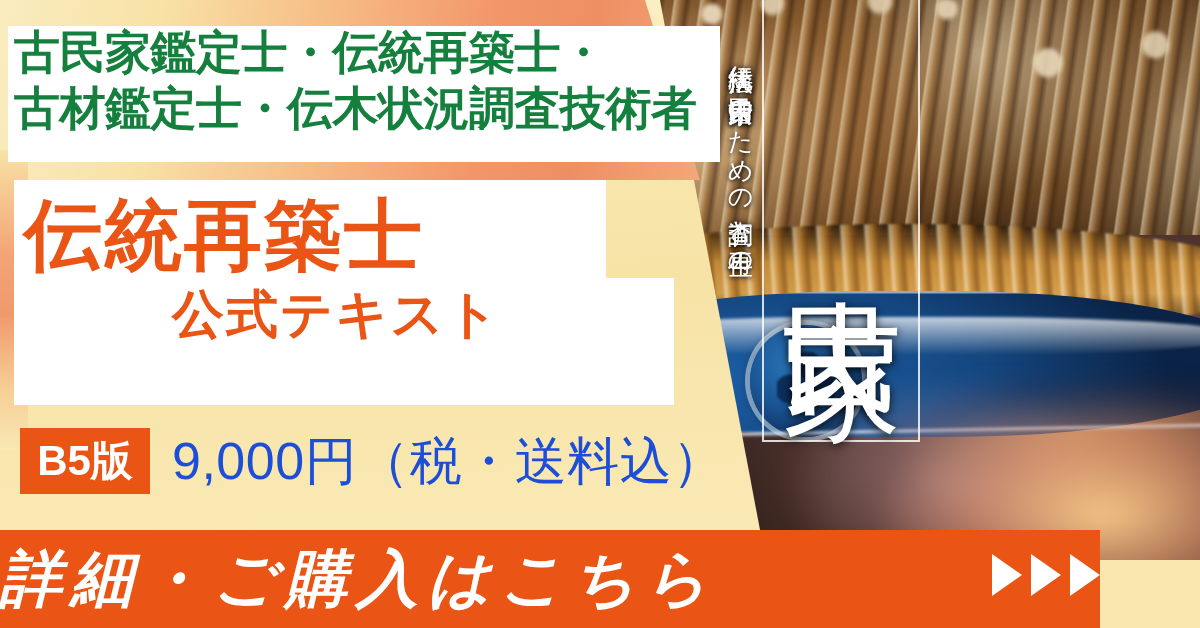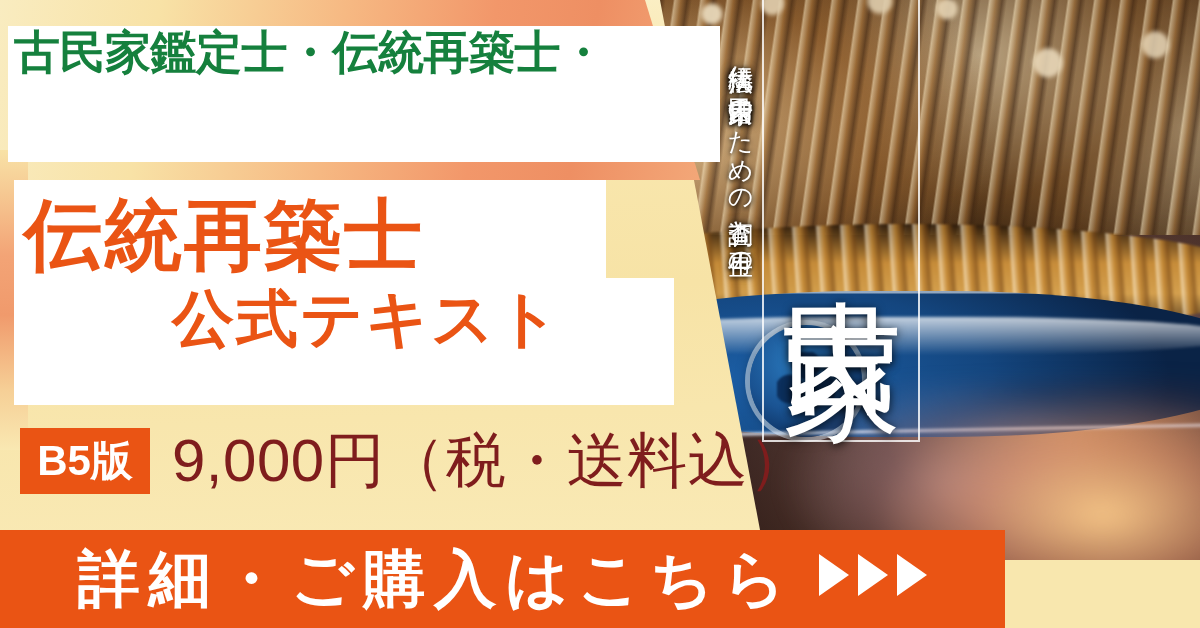--- a/index.html
+++ b/index.html
@@ -192,57 +192,58 @@
     color:#EA5414;
     font-size:78px;
     font-weight:700;
     letter-spacing:2px;
     line-height:1;
     white-space:nowrap;
   }
   .title-2{
     position:absolute; left:172px; top:288px;
     color:#EA5414;
-    font-size:62px;
+    font-size:52px;
     font-weight:700;
     letter-spacing:2px;
     line-height:1;
     white-space:nowrap;
   }
 
   
   .badge{
     position:absolute; left:20px; top:428px;
     width:130px; height:66px;
     background:#EA5414;
     color:#ffffff;
     font-size:42px;
     font-weight:700;
     line-height:66px;
     text-align:center;
     letter-spacing:0;
   }
   .price{
     position:absolute; left:172px; top:430px;
-    color:#7f1d1d;
-    font-size:60px;
+    color:#1d4ed8;
+    font-size:52px;
     font-weight:400;
     line-height:62px;
     letter-spacing:0.5px;
     white-space:nowrap;
   }
 
   
   .cta{
     position:absolute; left:0; top:530px;
-    width:1005px; height:98px;
+    width:1100px; height:98px;
     background:#EA5414;
     display:flex;
     align-items:center;
-    justify-content:center;
+    justify-content:space-between;
+    font-style:italic;
   }
   .cta-text{
     color:#ffffff;
     font-size:62px;
     font-weight:700;
     letter-spacing:9px;
     line-height:98px;
     white-space:nowrap;
   }
   .arrows{
@@ -277,21 +278,21 @@
     <div class="cover-frame"></div>
     <div class="cover-title">古民家</div>
     <div class="cover-sub">伝統構法 古民家活用のための調査と再生の</div>
   </div>
 
   <div class="cream-wedge"></div>
   <div class="warm-wash"></div>
   <div class="warm-left"></div>
 
   <div class="box-top"></div>
-  <div class="headline"><span>古民家鑑定士・伝統再築士・</span><br></div>
+  <div class="headline"><span>古民家鑑定士・伝統再築士・</span><br><span>古材鑑定士・伝木状況調査技術者</span></div>
 
   <div class="box-main"></div>
   <div class="title-1">伝統再築士</div>
   <div class="title-2">公式テキスト</div>
 
   <div class="badge">B5版</div>
   <div class="price">9,000円（税・送料込）</div>
 
   <div class="cta">
     <span class="cta-text">詳細・ご購入はこちら</span>

